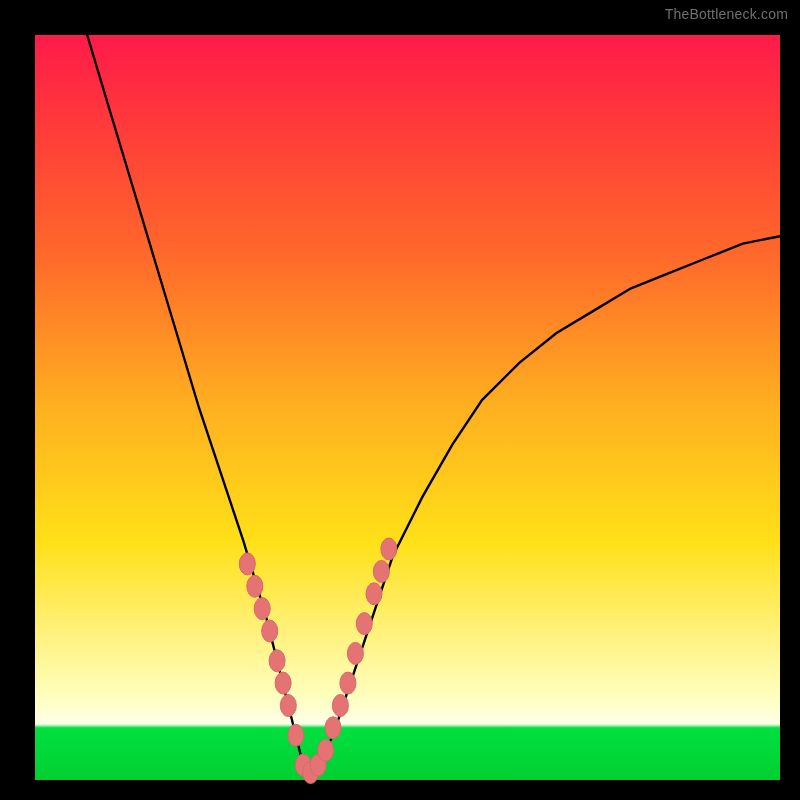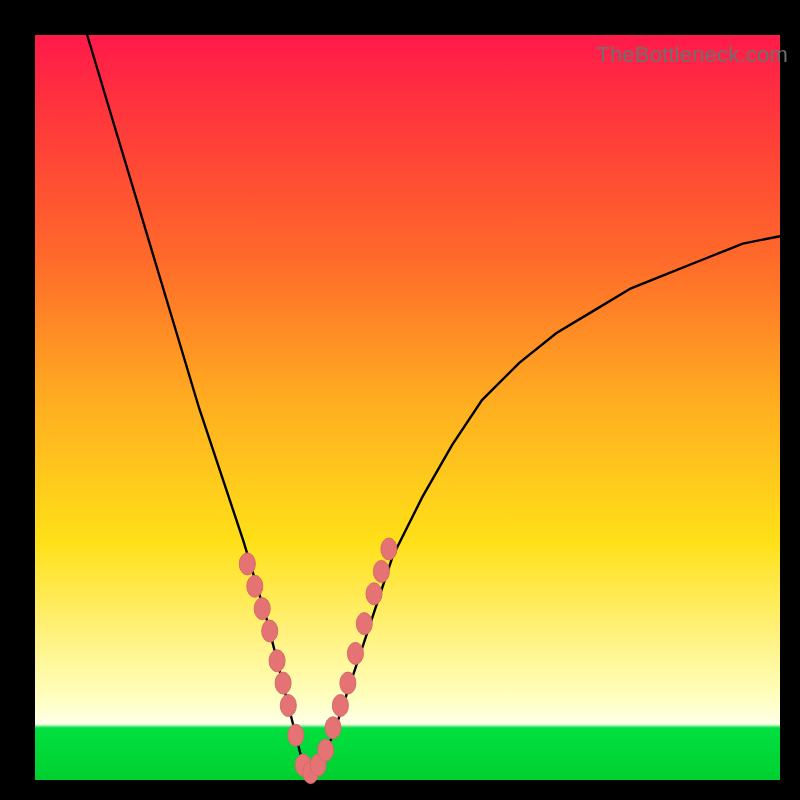--- a/index.html
+++ b/index.html
@@ -38,25 +38,24 @@
       #ffffe8 92.5%,
       #00e040 93%,
       #00d030 100%
     );
   }
   .watermark {
     position: absolute;
     top: 6px;
     right: 12px;
     color: #6f6f6f;
-    font-size: 22px;
+    font-size: 14px;
     font-weight: 400;
     letter-spacing: 0.2px;
     user-select: none;
-    margin-top: 36px;
   }
   svg.curve {
     position: absolute;
     left: 0;
     top: 0;
     width: 745px;
     height: 745px;
     overflow: visible;
   }
 </style>

